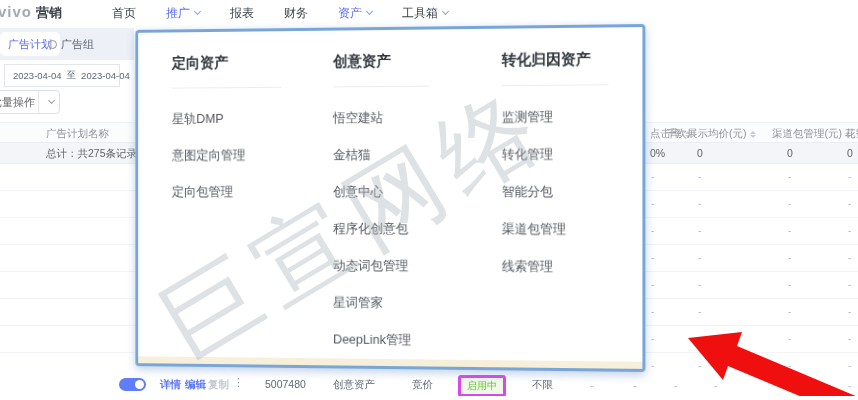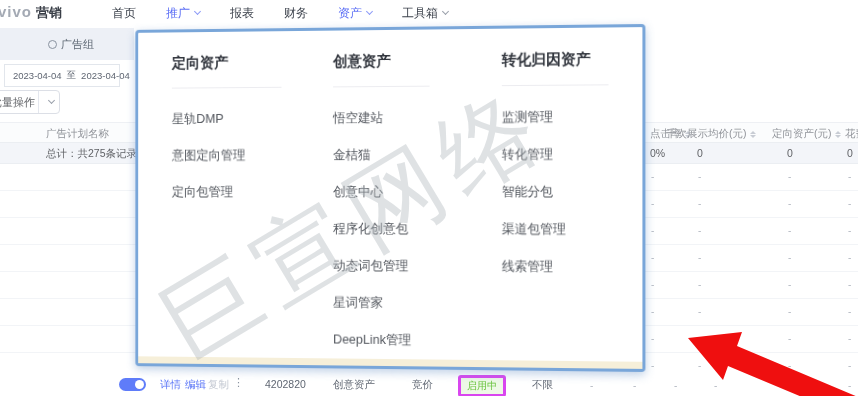--- a/index.html
+++ b/index.html
@@ -55,21 +55,21 @@
   .drow { position:absolute; left:0; width:858px; height:27px; border-bottom:1px solid #f2f4f7; z-index:1; }
   .d { position:absolute; top:7px; font-size:10px; color:#b4b9c2; }
   .d1{left:651px;} .d2{left:698px;} .d3{left:788px;} .d4{left:848px;}
 
   
   .arow { position:absolute; left:0; top:372px; width:858px; height:25px; background:#fff;
     border-bottom:1px solid #f0f2f5; z-index:2; }
   .toggle { position:absolute; left:119px; top:6px; width:27px; height:13px; border-radius:7px;
     background:#5f7cf9; cursor:pointer; }
   .knob { position:absolute; right:2px; top:2px; width:9px; height:9px; border-radius:50%; background:#fff; }
-  .lnk { position:absolute; top:6px; font-size:10.5px; color:#5b76f7; cursor:pointer; }
+  .lnk { position:absolute; top:6px; font-size:10.5px; color:#5b76f7; cursor:pointer;font-weight:bold; }
   .lnk.disabled { color:#c3c8d2; cursor:default; }
   .kebab { position:absolute; left:233px; top:4px; font-size:11px; color:#8a93a0; cursor:pointer; }
   .cell { position:absolute; top:6px; font-size:10.5px; color:#5f6672; white-space:nowrap; }
   .badge { position:absolute; left:458px; top:3px; font-size:10px; color:#67c23a; background:#eef9e6;
     border:3px solid #d946ef; border-radius:3px; padding:1px 6px; }
 
   
   .panel { position:absolute; left:122px; top:27px; width:528px; height:342px; background:#fff;
     border:3px solid #79a6d9; border-radius:4px; z-index:10;
     box-shadow:0 3px 10px rgba(110,150,200,.45);
@@ -113,20 +113,21 @@
           <i class="chev"></i>
         </span>
       <span class="nav-item">
           <span>工具箱</span>
           <i class="chev"></i>
         </span>
     </nav>
   </header>
 
   <div class="tabstrip">
+    <div class="tab-pill">广告计划</div>
     <div class="tab-group">
       <i class="circle-icon"></i>
       <span>广告组</span>
     </div>
   </div>
 
   <div class="daterange">
     <span>2023-04-04</span>
     <span>至</span>
     <span>2023-04-04</span>
@@ -150,21 +151,21 @@
         </span>
       </span>
     <span class="mh c2">
         <span>千次展示均价(元)</span>
         <span class="sort">
           <i class="up"></i>
           <i class="dn"></i>
         </span>
       </span>
     <span class="mh c3">
-        <span>定向资产(元)</span>
+        <span>渠道包管理(元)</span>
         <span class="sort">
           <i class="up"></i>
           <i class="dn"></i>
         </span>
       </span>
     <span class="mh c4">
         <span>花费</span>
       </span>
   </div>
 
@@ -226,21 +227,21 @@
     </div>
 
   <div class="arow">
     <span class="toggle">
         <span class="knob"></span>
       </span>
     <span class="lnk" style="left:160px">详情</span>
     <span class="lnk" style="left:185px">编辑</span>
     <span class="lnk disabled" style="left:208px">复制</span>
     <span class="kebab">⋮</span>
-    <span class="cell" style="left:265px">4202820</span>
+    <span class="cell" style="left:265px">5007480</span>
     <span class="cell" style="left:333px">创意资产</span>
     <span class="cell" style="left:412px">竞价</span>
     <span class="badge">启用中</span>
     <span class="cell" style="left:532px">不限</span>
     <span class="d" style="left:590px;top:8px">-</span>
     <span class="d" style="left:633px;top:8px">-</span>
     <span class="d" style="left:674px;top:8px">-</span>
     <span class="d" style="left:714px;top:8px">-</span>
     <span class="d" style="left:848px;top:8px">-</span>
   </div>

